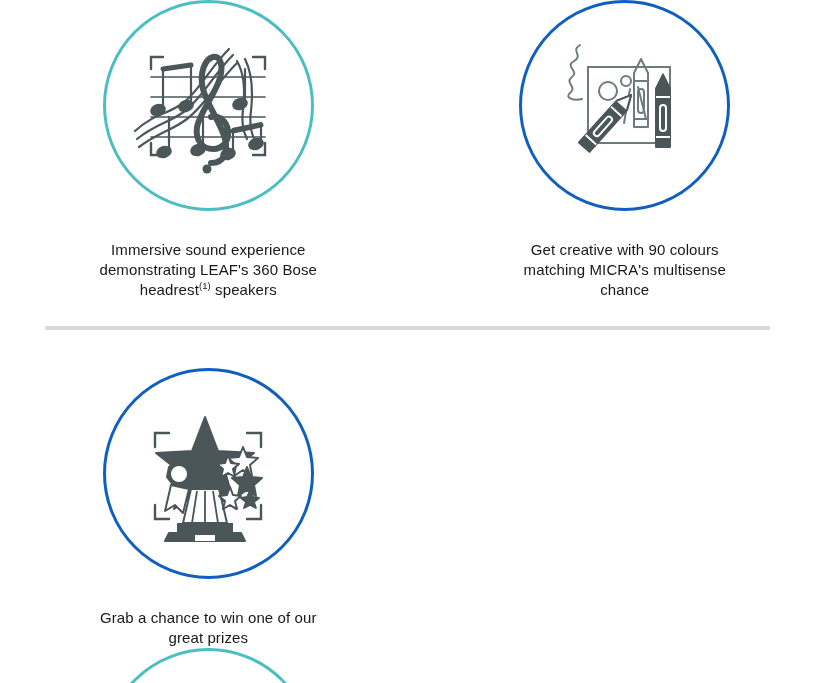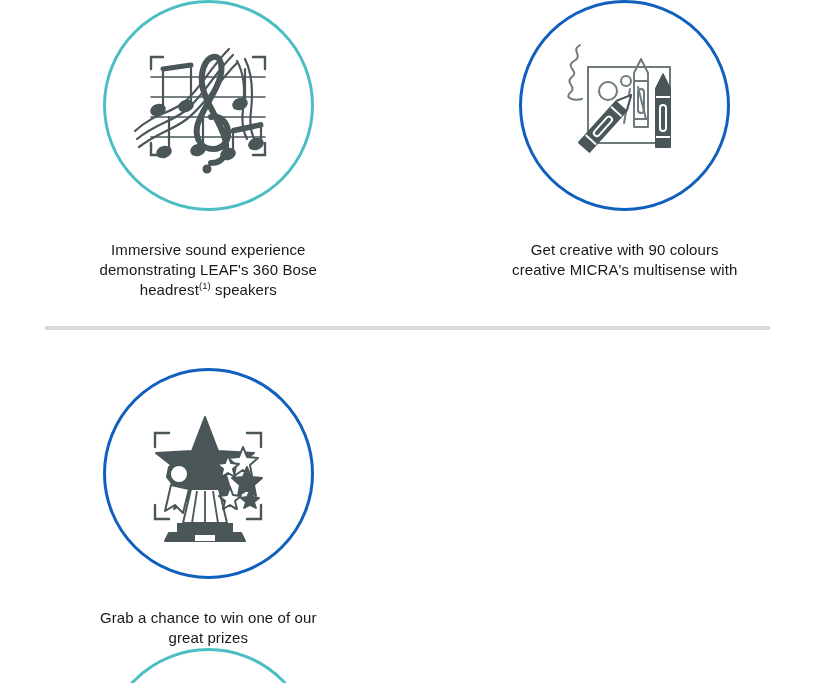--- a/index.html
+++ b/index.html
@@ -182,22 +182,22 @@
             <path d="M48 128 L48 72 L55 58 L62 72 L62 128 Z" fill="#4A5658" stroke="#4A5658" stroke-width="2" stroke-linejoin="round"></path>
             <path d="M48 80 L62 80" stroke="#ffffff" stroke-width="2"></path>
             <path d="M48 118 L62 118" stroke="#ffffff" stroke-width="2"></path>
             <rect x="52" y="88" width="6" height="24" rx="3" fill="none" stroke="#ffffff" stroke-width="2"></rect>
             <path d="M48 72 L55 58 L62 72" fill="#ffffff" stroke="#4A5658" stroke-width="2" stroke-linejoin="round"></path>
           </g>
         </svg>
       </div>
       <div class="caption">
         <span>Get creative with 90 colours</span>
-        <span>creative MICRA's multisense</span>
-        <span>with</span>
+        <span>matching MICRA's multisense</span>
+        <span>chance</span>
       </div>
     </div>
   </div>
 
   <div class="divider"></div>
 
   <div class="row row-bottom">
 
     <div class="cell">
       <div class="icon-circle ring-blue">

